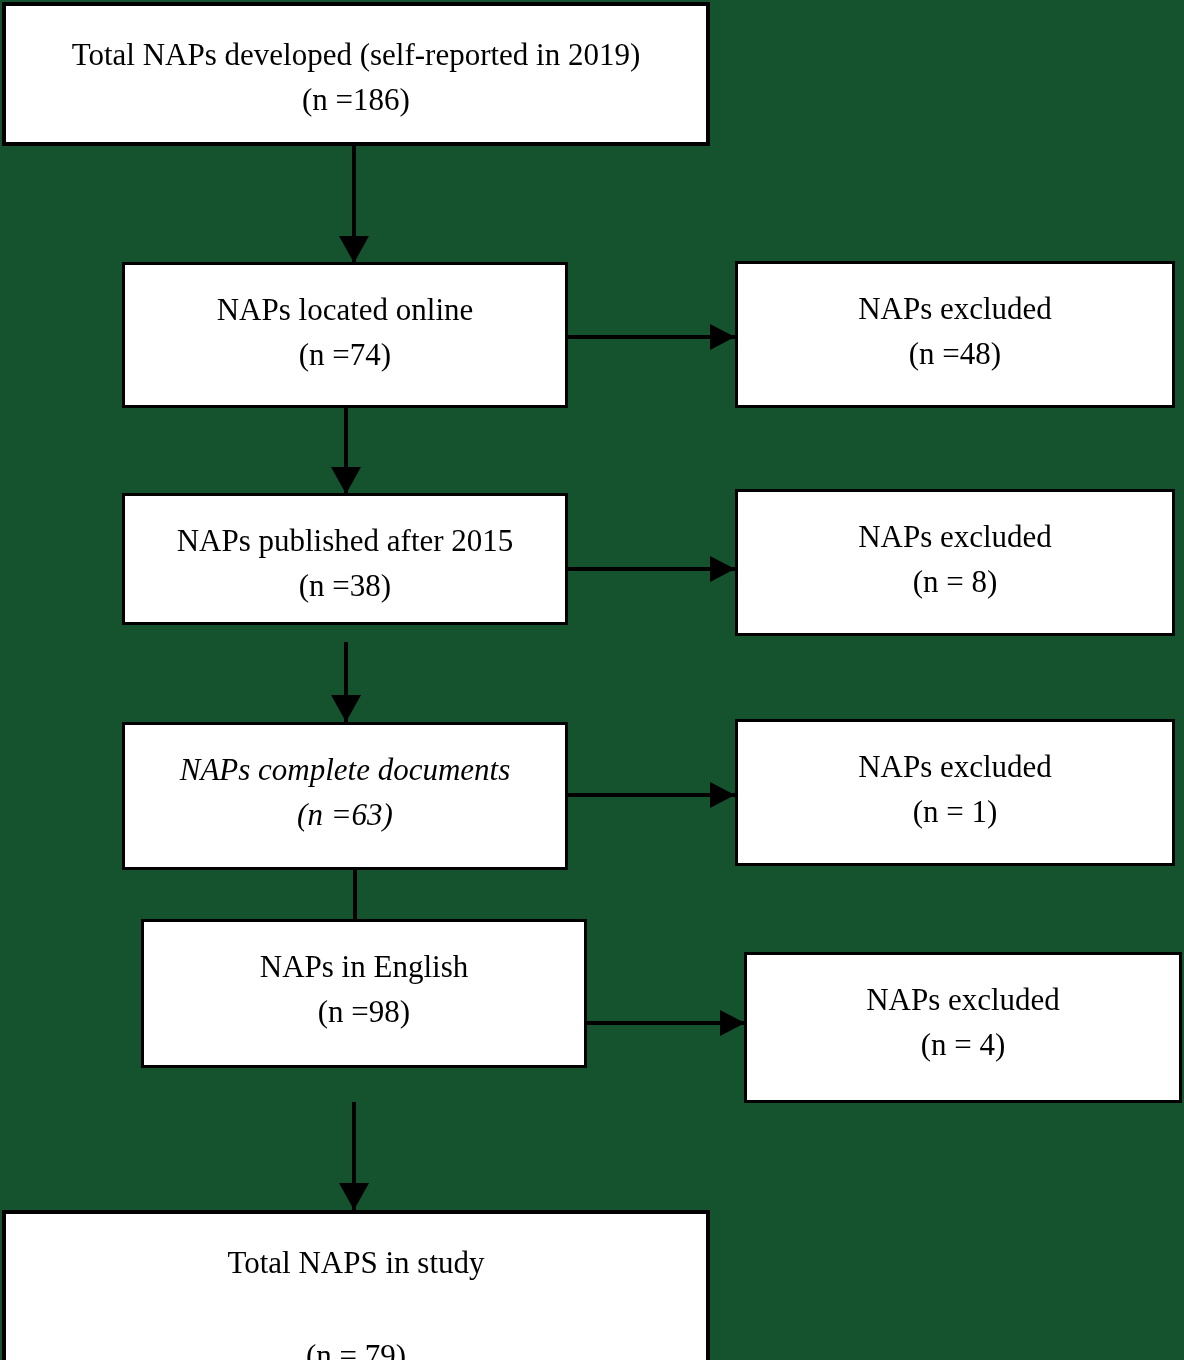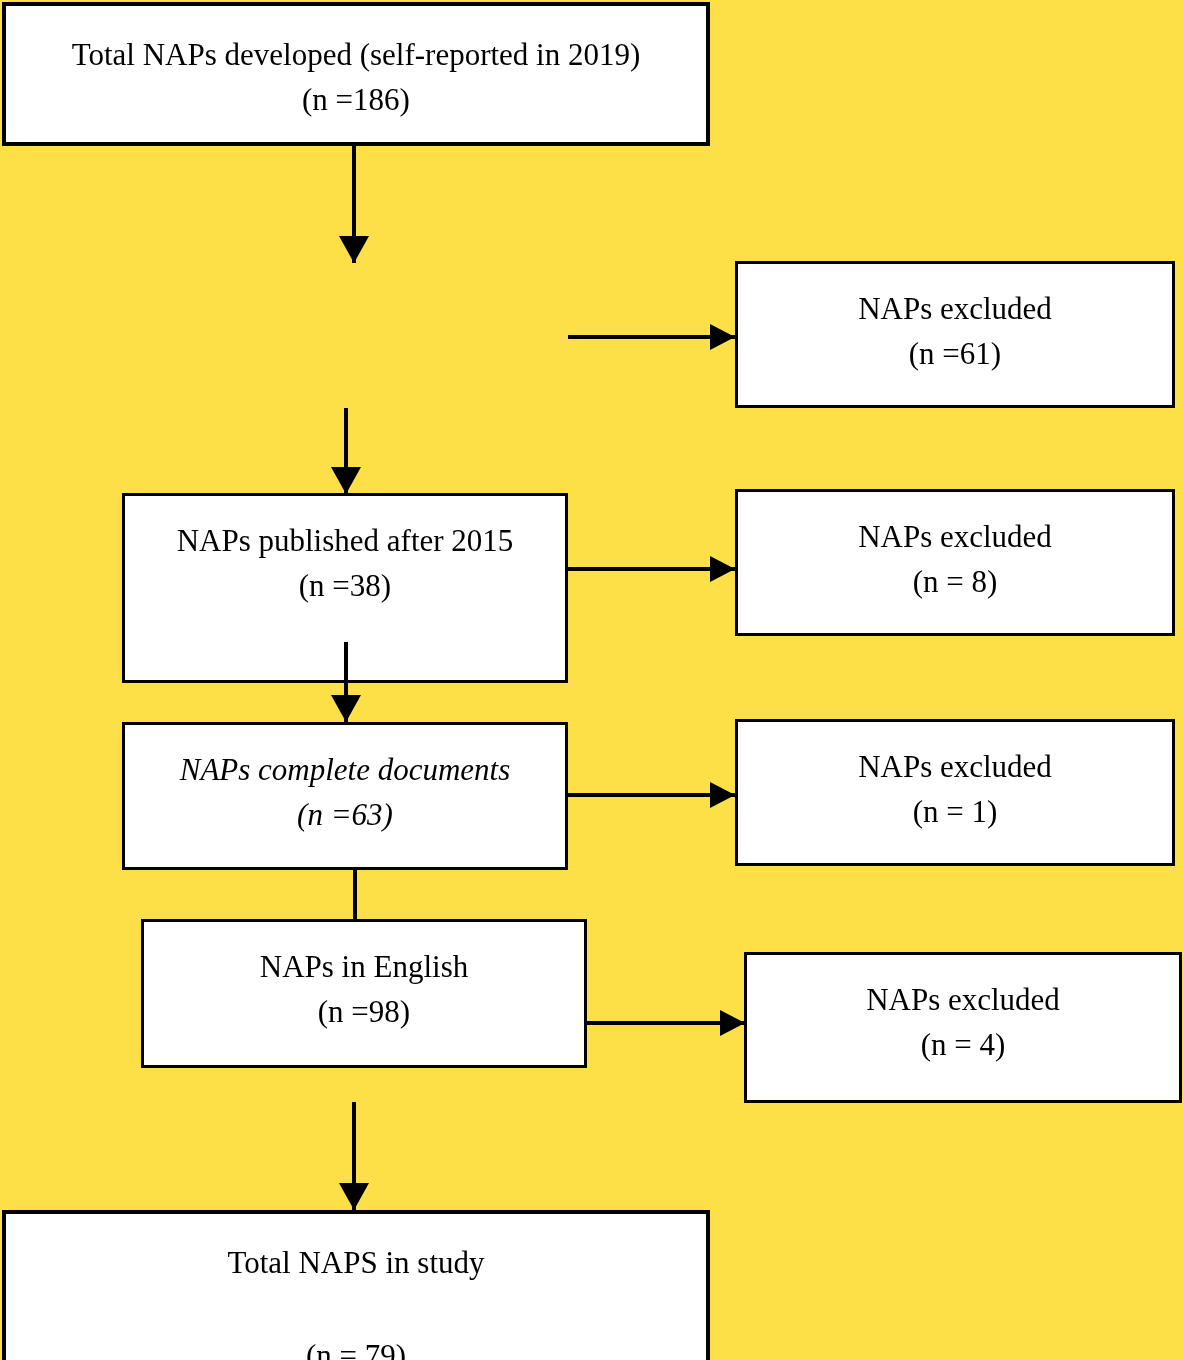--- a/index.html
+++ b/index.html
@@ -4,21 +4,21 @@
 <style>
   html, body {
     margin: 0;
     padding: 0;
     background: #ffffff;
   }
   .canvas {
     position: relative;
     width: 1184px;
     height: 1360px;
-    background: #fde047;
+    background: #14532d;
     font-family: "Liberation Serif", "DejaVu Serif", serif;
     color: #000000;
     overflow: hidden;
   }
   .box {
     position: absolute;
     box-sizing: border-box;
     background: #ffffff;
     border: 3px solid #000000;
     display: flex;
@@ -80,29 +80,33 @@
 
 <div class="canvas">
 
   <div class="box thick" style="left:2px; top:2px; width:708px; height:144px;">
     <span>Total NAPs developed (self-reported in 2019)</span>
     <span>(n =186)</span>
   </div>
 
   <div class="varrow" style="left:352px; top:146px; height:117px;"></div>
 
+  <div class="box" style="left:122px; top:262px; width:446px; height:146px;">
+    <span>NAPs located online</span>
+    <span>(n =74)</span>
+  </div>
   <div class="harrow" style="left:568px; top:335px; width:167px;"></div>
   <div class="box" style="left:735px; top:261px; width:440px; height:147px;">
     <span>NAPs excluded</span>
-    <span>(n =61)</span>
+    <span>(n =48)</span>
   </div>
 
   <div class="varrow" style="left:344px; top:408px; height:86px;"></div>
 
-  <div class="box" style="left:122px; top:493px; width:446px; height:190px;">
+  <div class="box" style="left:122px; top:493px; width:446px; height:132px;">
     <span>NAPs published after 2015</span>
     <span>(n =38)</span>
   </div>
   <div class="harrow" style="left:568px; top:567px; width:167px;"></div>
   <div class="box" style="left:735px; top:489px; width:440px; height:147px;">
     <span>NAPs excluded</span>
     <span>(n = 8)</span>
   </div>
 
   <div class="varrow" style="left:344px; top:642px; height:80px;"></div>

